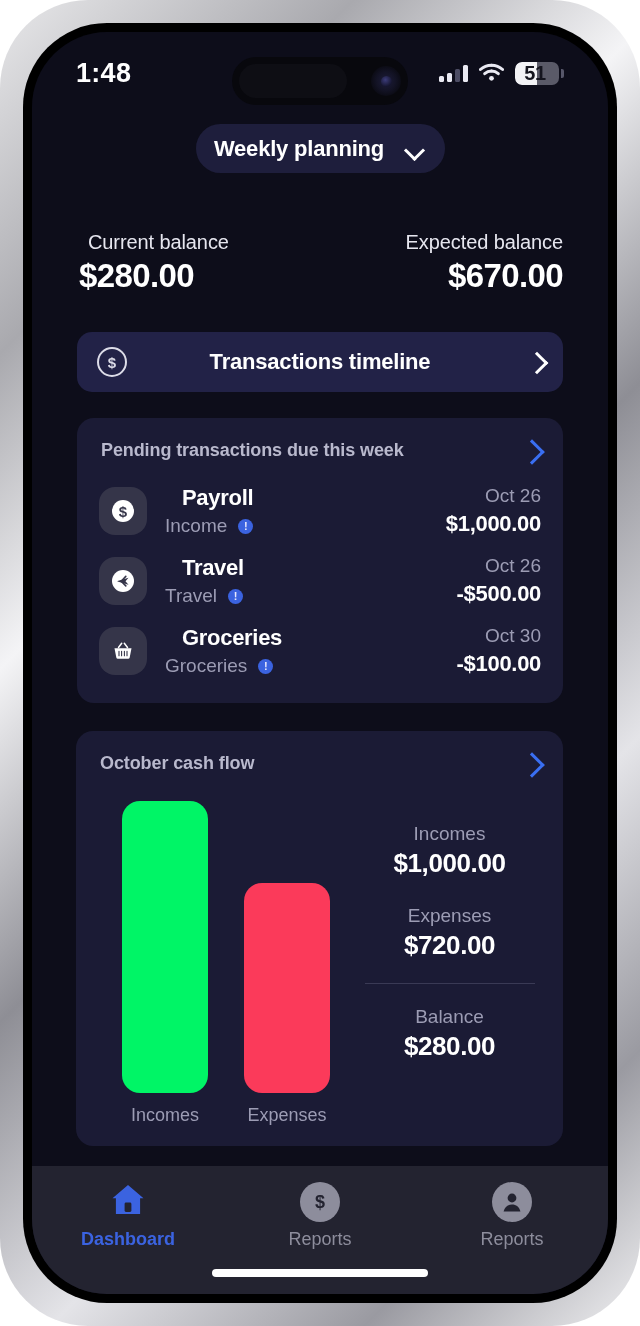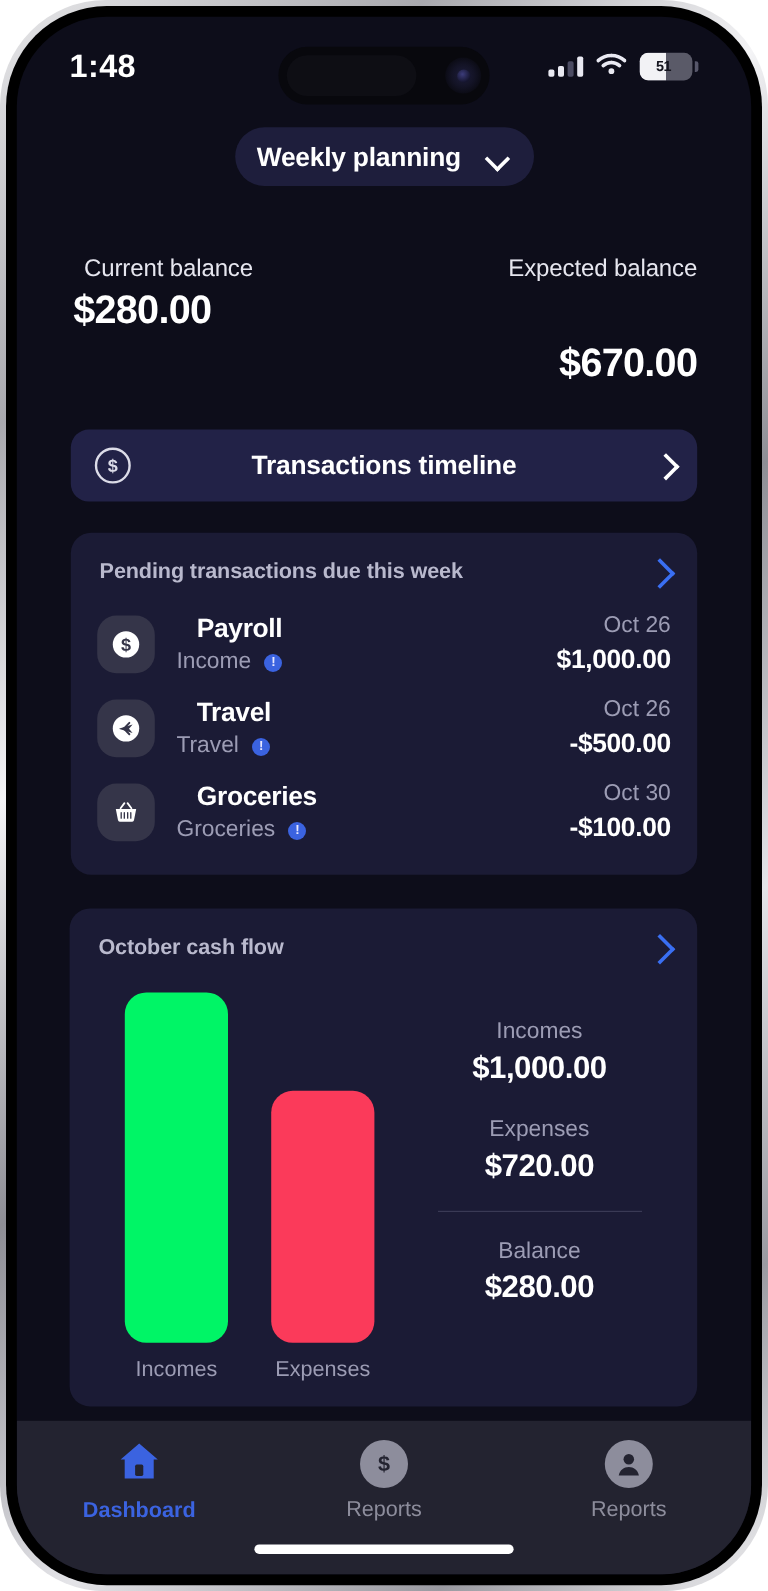--- a/index.html
+++ b/index.html
@@ -8,21 +8,21 @@
     background:#ffffff;
     font-family:"Liberation Sans", sans-serif;
     overflow:hidden;
   }
 
   
   #phone-frame{
     position:absolute; left:0; top:0; width:640px; height:1326px;
     border-radius:88px;
     background:linear-gradient(135deg,#e8e8ea 0%,#a9a9ae 18%,#f4f4f6 34%,#8e8e95 52%,#e4e4e8 70%,#9a9aa1 86%,#efeff1 100%);
-    padding:5px;
+    padding:23px;
   }
   #phone-bezel{
     width:100%; height:100%;
     border-radius:84px;
     background:#000;
     padding:9px;
   }
   #screen{
     position:relative;
     width:100%; height:100%;
@@ -56,21 +56,21 @@
     position:relative; width:44px; height:23px; border-radius:7px;
     background:#5a5a68; display:flex; align-items:center;
     overflow:hidden;
   }
   #battery-fill{
     position:absolute; left:0; top:0; height:100%; width:58%;
     background:#f2f2f5; border-radius:7px 0 0 7px;
   }
   #battery-level{
     position:relative; z-index:2; width:100%; text-align:center;
-    font-size:12px; font-weight:700; color:#15151f; letter-spacing:-.3px;
+    font-size:20px; font-weight:700; color:#15151f; letter-spacing:-.3px;
     padding-right:4px;
   }
   #battery-cap{
     width:3px; height:9px; background:#57576a; border-radius:0 2px 2px 0; margin-left:2px;
   }
 
   
   #dynamic-island{
     position:absolute; left:50%; transform:translateX(-50%); top:25px;
     width:176px; height:48px; border-radius:24px;
@@ -110,21 +110,21 @@
     border-right:3.4px solid #fff; border-bottom:3.4px solid #fff;
     transform:rotate(45deg);
   }
 
   
   #balances{
     display:flex; justify-content:space-between; align-items:flex-start;
     padding:26px 45px 0;
   }
   .balance-block{ display:flex; flex-direction:column;margin-top:32px; }
-  .balance-block.right{ align-items:flex-end;gap:44px; }
+  .balance-block.right{ align-items:flex-end; }
   .balance-label{ color:#e6e6ef; font-size:20px; font-weight:400; letter-spacing:-.1px; }
   .balance-amount{ color:#fff; font-size:33px; font-weight:700; letter-spacing:-.6px; margin-top:3px; }
   .balance-block.left .balance-label{ padding-left:11px; }
   .balance-block.left .balance-amount{ padding-left:2px; }
 
   
   #timeline-banner{
     margin:37px 45px 0; height:60px;
     background:#222247; border-radius:15px;
     display:flex; align-items:center; padding:0 20px;

